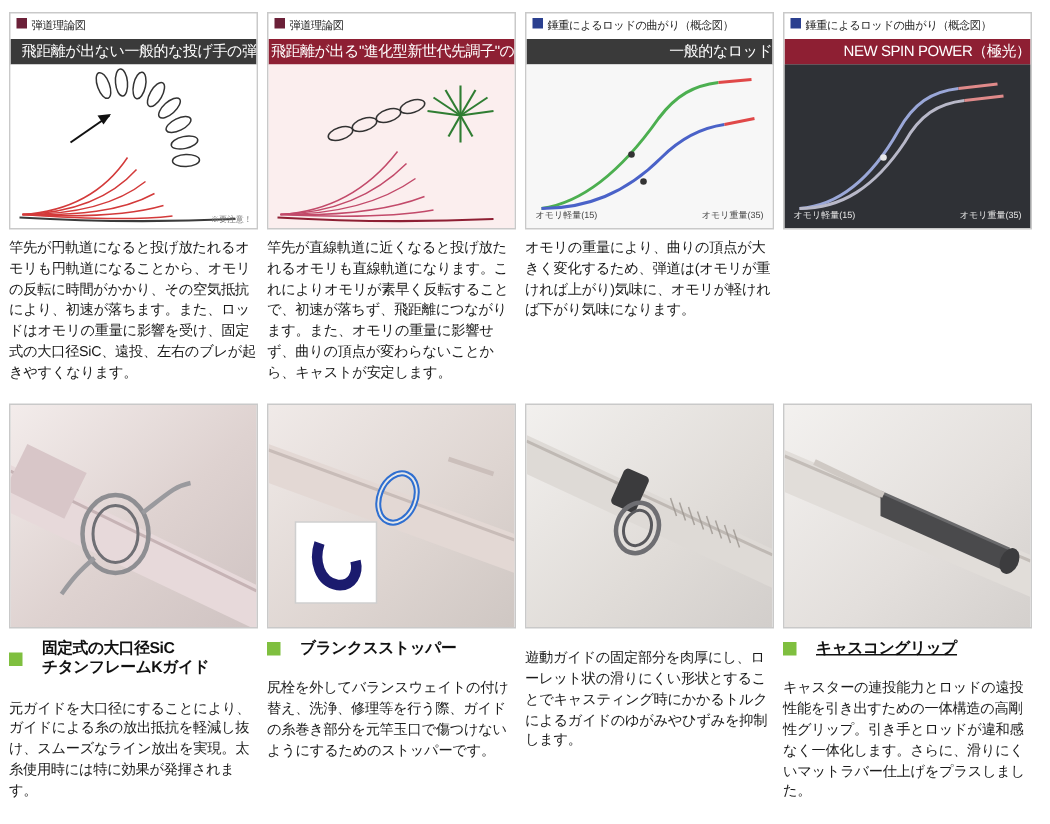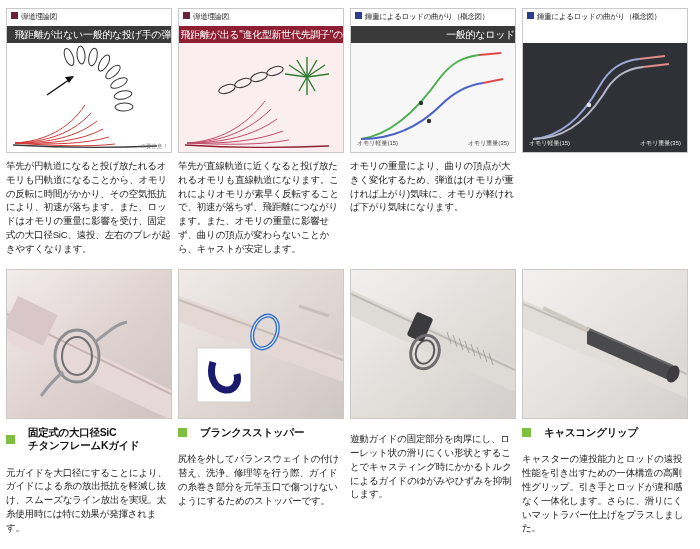--- a/index.html
+++ b/index.html
@@ -261,20 +261,21 @@
       </div>
       <div class="caption">オモリの重量により、曲りの頂点が大きく変化するため、弾道は(オモリが重ければ上がり)気味に、オモリが軽ければ下がり気味になります。</div>
     </div>
 
     <div class="top-cell">
       <div class="panel">
         <div class="panel-head">
           <span class="sq blue"></span>
           <span>錘重によるロッドの曲がり（概念図）</span>
         </div>
+        <div class="bar red">NEW SPIN POWER（極光）</div>
         <div class="art darkbg">
           <svg width="164" height="110" viewBox="0 0 164 110">
             <rect x="0" y="0" width="164" height="110" fill="#2f3136"></rect>
             <path d="M10 96 C36 94 58 76 76 44 C86 26 98 18 116 16" fill="none" stroke="#9aa7d8" stroke-width="2"></path>
             <path d="M116 16 L142 13" fill="none" stroke="#e08a8a" stroke-width="2"></path>
             <path d="M10 96 C38 96 60 82 80 52 C90 34 102 26 120 24" fill="none" stroke="#b8b8c8" stroke-width="2"></path>
             <path d="M120 24 L146 21" fill="none" stroke="#e08a8a" stroke-width="2"></path>
             <circle cx="66" cy="62" r="2.2" fill="#e8e8e8"></circle>
           </svg>
           <div class="cap-tl cap-white" style="left:6px; bottom:4px;">オモリ軽量(15)</div>
@@ -387,20 +388,20 @@
           <path d="M0 30 L164 100 L164 128 L0 58 Z" fill="#e1ddd9"></path>
           <path d="M0 34 L164 104" stroke="#c3bdb8" stroke-width="2" fill="none"></path>
           <path d="M64 58 L150 96 L150 112 L64 74 Z" fill="#4a4a4c"></path>
           <path d="M64 58 L150 96" stroke="#6a6a6c" stroke-width="2" fill="none"></path>
           <ellipse cx="150" cy="104" rx="6" ry="9" fill="#3c3c3e" transform="rotate(24 150 104)"></ellipse>
           <path d="M20 38 L66 60" stroke="#cfc9c4" stroke-width="4" fill="none"></path>
         </svg>
       </div>
       <div class="title-row">
         <span class="tsq"></span>
-        <span class="ptitle" style="white-space:pre-line;">キャスコングリップ</span>
+        <span class="ptitle" style="white-space:pre-line;text-decoration:underline;">キャスコングリップ</span>
       </div>
       <div class="pbody">キャスターの連投能力とロッドの遠投性能を引き出すための一体構造の高剛性グリップ。引き手とロッドが違和感なく一体化します。さらに、滑りにくいマットラバー仕上げをプラスしました。</div>
     </div>
 
   </div>
 
 </div>
 
 </body></html>

